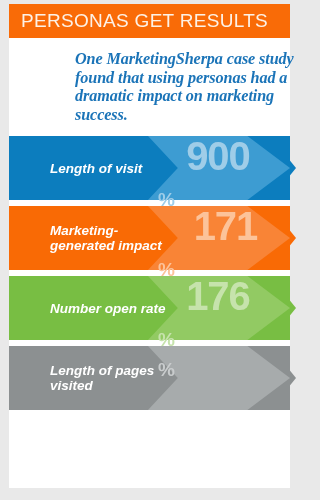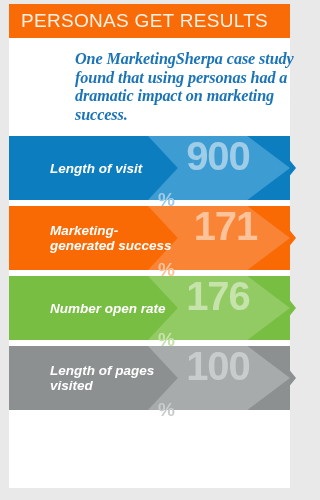--- a/index.html
+++ b/index.html
@@ -210,21 +210,21 @@
         <span class="row-number" id="num0" style="color: rgb(159, 205, 232);">900</span>
         <span class="row-pct" id="pct0" style="color: rgb(159, 205, 232);">%</span>
       </div>
     </div>
 
     <div class="arrow-row">
       <div class="arrow-tip" id="tip1" style="background: rgb(249, 106, 5);"></div>
       <div class="arrow-body" id="body1" style="background: rgb(249, 106, 5);"></div>
       <div class="arrow-chevron" id="chev1" style="background: rgb(249, 132, 54);"></div>
       <div class="row-label">
-        <span>Marketing-generated success</span>
+        <span>Marketing-generated impact</span>
       </div>
       <div class="row-value">
         <span class="row-number" id="num1" style="color: rgb(252, 195, 154); margin-left: 15px;">171</span>
         <span class="row-pct" id="pct1" style="color: rgb(252, 195, 154);">%</span>
       </div>
     </div>
 
     <div class="arrow-row">
       <div class="arrow-tip" id="tip2" style="background: rgb(120, 190, 67);"></div>
       <div class="arrow-body" id="body2" style="background: rgb(120, 190, 67);"></div>
@@ -239,19 +239,18 @@
     </div>
 
     <div class="arrow-row">
       <div class="arrow-tip" id="tip3" style="background: rgb(140, 144, 145);"></div>
       <div class="arrow-body" id="body3" style="background: rgb(140, 144, 145);"></div>
       <div class="arrow-chevron" id="chev3" style="background: rgb(167, 171, 172);"></div>
       <div class="row-label">
         <span>Length of pages visited</span>
       </div>
       <div class="row-value">
-        <span class="row-number" id="num3" style="color: rgb(201, 204, 205);">100</span>
         <span class="row-pct" id="pct3" style="color: rgb(201, 204, 205);">%</span>
       </div>
     </div>
 
   </div>
 </div>
 
 </body></html>

